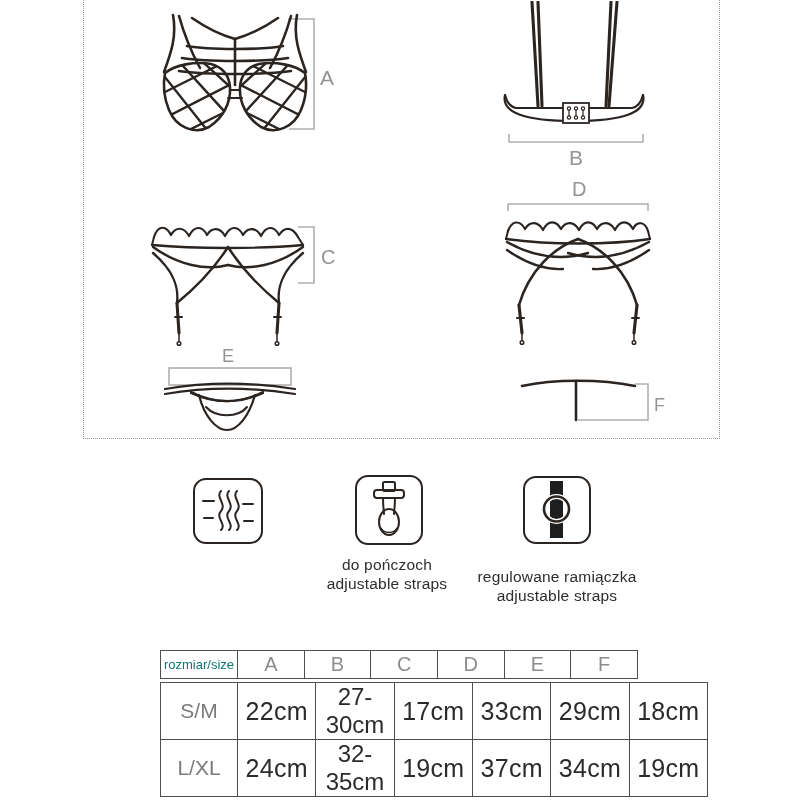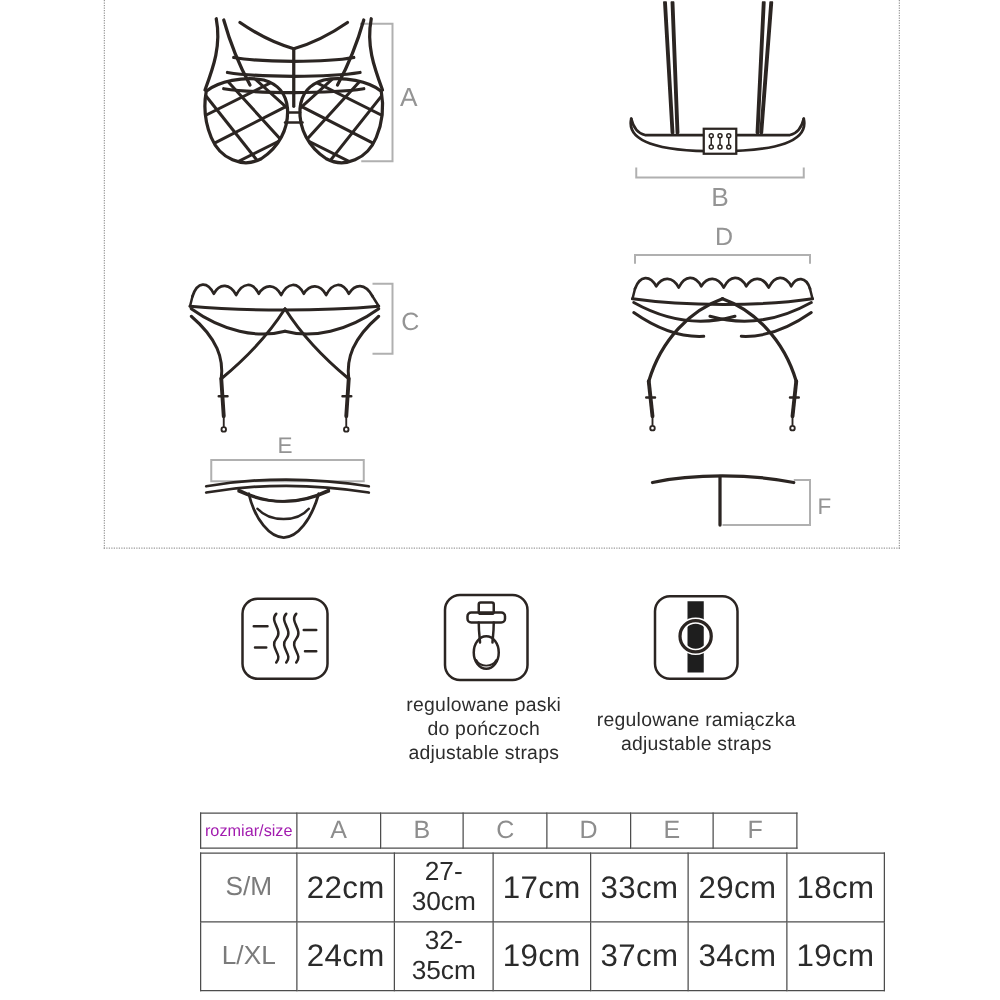--- a/index.html
+++ b/index.html
@@ -20,25 +20,25 @@
   
   .featicon{position:absolute;border:2.2px solid var(--line,#2e2e2e);border-radius:13px;background:#fff;}
   .caption{position:absolute;text-align:center;font-size:15.5px;line-height:19px;
            color:var(--text,#2d2d2d);letter-spacing:.2px;}
   
   .tbl{position:absolute;border-collapse:collapse;table-layout:fixed;}
   .tbl td{border:1.6px solid var(--border,#4d4d4d);text-align:center;vertical-align:middle;padding:0;overflow:hidden;}
   .tbl-head{left:160px;top:650px;width:478px;height:29px;}
   .tbl-body{left:160px;top:682px;width:548px;height:111px;}
   col.c0{width:77px;}
-  .corner{font-size:13px;color:#a21caf;}
+  .corner{font-size:13px;color:#0f766e;}
   .colh{font-size:20px;color:#8d8d8d;}
   .sz{font-size:21px;color:#7b7b7b;}
   .val{font-size:25px;color:var(--value,#2b2b2b);letter-spacing:.3px;}
-  .val.small{font-size:21px;letter-spacing:0;}
+  .val.small{font-size:24px;letter-spacing:0;}
 </style>
 </head>
 <body>
 
 <div class="canvas">
 
   <div class="diagram-box">
 
     <svg class="drawing" style="left:67px;top:12px" width="190" height="140" viewBox="0 0 190 140">
       <defs>
@@ -187,21 +187,20 @@
   </div>
   <div class="featicon" style="left:523px;top:476px;width:64px;height:64px">
     <svg width="64" height="64" viewBox="0 0 64 64">
       <rect x="25" y="3" width="13" height="57" fill="#1e1e1e"></rect>
       <circle cx="31.5" cy="31" r="12.5" stroke="#ffffff" stroke-width="5" fill="none"></circle>
       <circle class="ln w26" cx="31.5" cy="31" r="12.5"></circle>
     </svg>
   </div>
 
   <div class="caption" style="left:307px;top:555px;width:160px">
-    <div>regulowane paski</div>
     <div>do pończoch</div>
     <div>adjustable straps</div>
   </div>
   <div class="caption" style="left:457px;top:567px;width:200px">
     <div>regulowane ramiączka</div>
     <div>adjustable straps</div>
   </div>
 
   <table class="tbl tbl-head">
     <colgroup>

